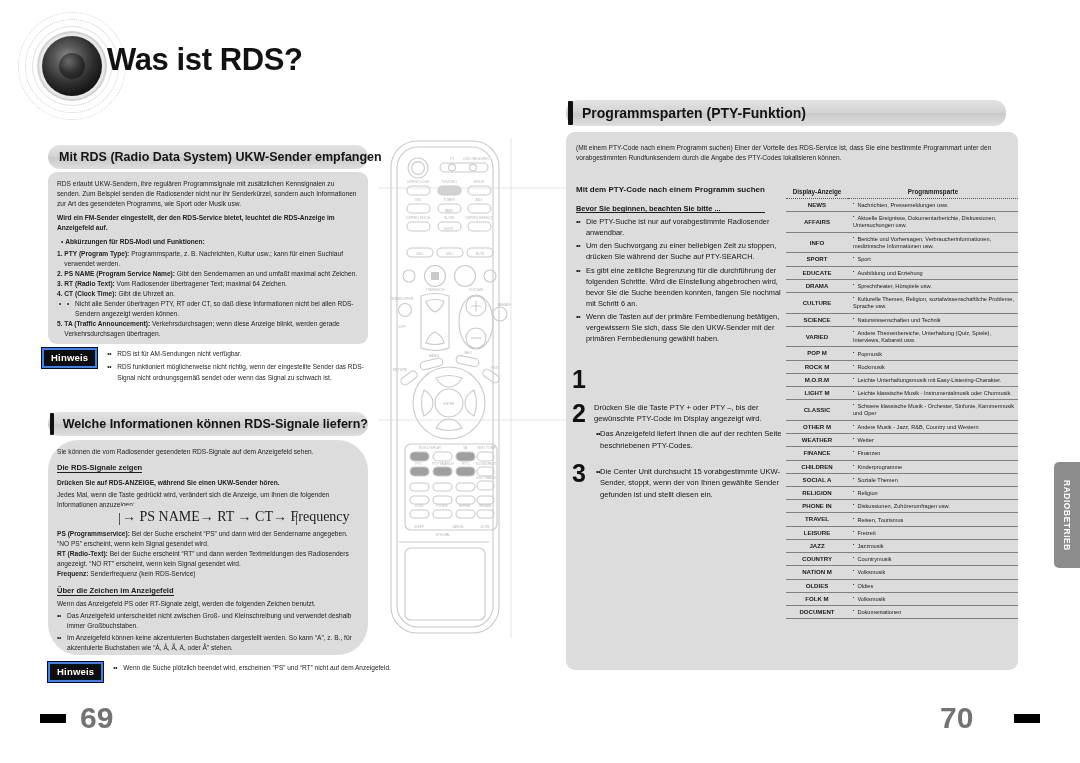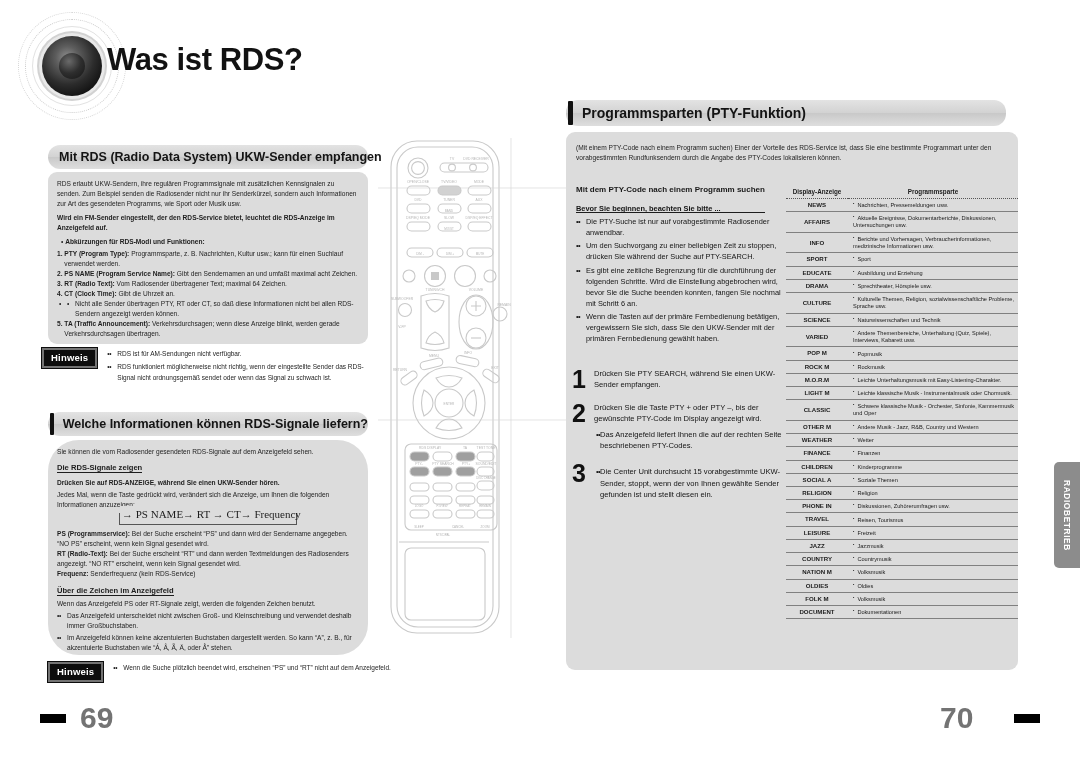--- a/index.html
+++ b/index.html
@@ -35,29 +35,29 @@
 
   
   .panel{position:absolute;background:#dcdcdc;border-radius:9px;}
   .panel-txt{font-size:6.6px;line-height:1.52;color:#1d1d1d;}
   .panel-txt b{font-weight:bold;}
   .panel-txt p{margin:0 0 2px 0;}
 
   
   .hinweis-box{position:absolute;display:flex;align-items:flex-start;}
   .hinweis-tag{background:#0d0d0d;color:#fff;font-size:9.5px;font-weight:bold;
-    padding:2px 7px 3px 7px;border:2px solid #737373;box-shadow:0 0 0 1px #0d0d0d;
+    padding:2px 7px 3px 7px;border:2px solid #3b82f6;box-shadow:0 0 0 1px #0d0d0d;
     letter-spacing:.2px;}
   .hinweis-body{font-size:6.5px;line-height:1.6;margin-left:10px;margin-top:1px;color:#1d1d1d;}
 
   
   .flowbox{margin:3px auto 4px auto;width:176px;border:1px solid #555;border-top:none;
     height:11px;position:relative;}
   .flowtxt{position:absolute;left:0;right:0;top:-7px;text-align:center;
-    font-family:"Liberation Serif","DejaVu Serif",serif;font-size:11px;
+    font-family:"Liberation Serif","DejaVu Serif",serif;font-size:14px;
     background:#dcdcdc;padding:0 2px;white-space:nowrap;}
 
   
   .remote-wrap{position:absolute;left:378px;top:138px;width:196px;height:500px;}
 
   
   .steps{position:absolute;}
   .step{display:flex;margin-bottom:11px;}
   .step-num{font-size:25px;font-weight:bold;line-height:0.9;width:22px;flex:none;color:#111;}
   .step-body{font-size:7.6px;line-height:1.5;color:#141414;}
@@ -333,23 +333,20 @@
     <div style="font-weight:bold;">Bevor Sie beginnen, beachten Sie bitte ...</div>
     <div class="sub-b" style="margin-top:2px;"><span style="position:absolute;left:0;">•</span><span>Die PTY-Suche ist nur auf vorabgestimmte Radiosender anwendbar.</span></div>
     <div class="sub-b" style="margin-top:2px;"><span style="position:absolute;left:0;">•</span><span>Um den Suchvorgang zu einer beliebigen Zeit zu stoppen, drücken Sie während der Suche auf PTY-SEARCH.</span></div>
     <div class="sub-b" style="margin-top:2px;"><span style="position:absolute;left:0;">•</span><span>Es gibt eine zeitliche Begrenzung für die durchführung der folgenden Schritte. Wird die Einstellung abgebrochen wird, bevor Sie die Suche beenden konnten, fangen Sie nochmal mit Schritt 6 an.</span></div>
     <div class="sub-b" style="margin-top:2px;"><span style="position:absolute;left:0;">•</span><span>Wenn die Tasten auf der primäre Fernbedienung betätigen, vergewissern Sie sich, dass Sie den UKW-Sender mit der primären Fernbedienung gewählt haben.</span></div>
   </div>
 
   <div class="steps" style="left:572px;top:368px;width:212px;">
     <div class="step">
       <div class="step-num">1</div>
-      <div class="step-body">
-          <div>Drücken Sie PTY SEARCH, während Sie einen UKW-Sender empfangen.</div>
-        </div>
     </div>
     <div class="step" style="margin-top:10px;">
       <div class="step-num">2</div>
       <div class="step-body">
         <div>Drücken Sie die Taste PTY + oder PTY –, bis der gewünschte PTY-Code im Display angezeigt wird.</div>
         <div class="sub sub-b"><span style="position:absolute;left:4px;">•</span><span>Das Anzeigefeld liefert Ihnen die auf der rechten Seite beschriebenen PTY-Codes.</span></div>
       </div>
     </div>
     <div class="step" style="margin-top:10px;">
       <div class="step-num">3</div>

